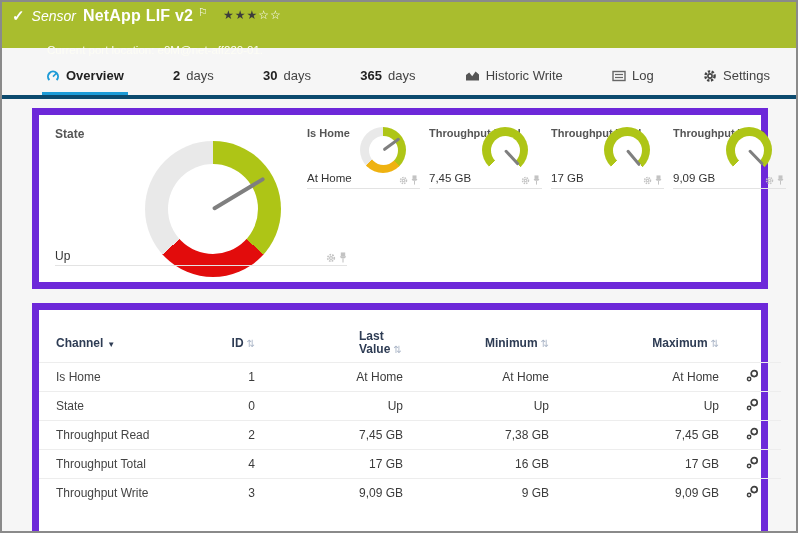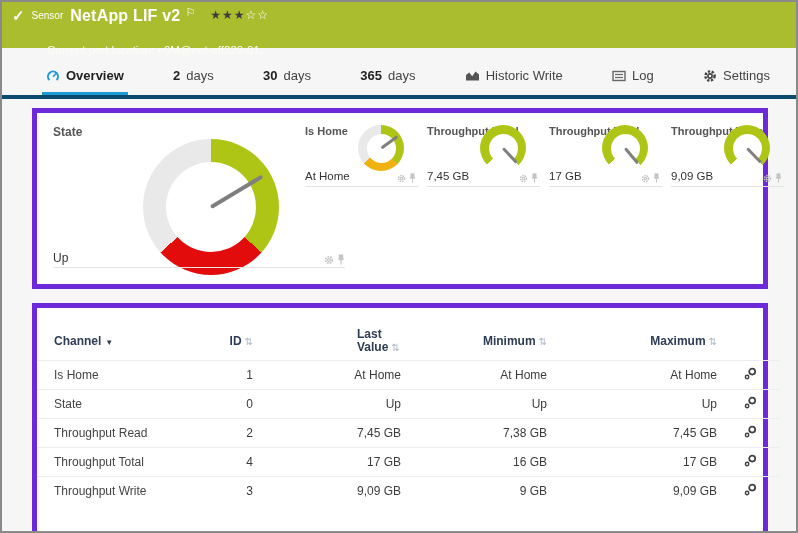--- a/index.html
+++ b/index.html
@@ -5,21 +5,21 @@
   html,body{margin:0;padding:0;background:#ffffff;}
   *{box-sizing:border-box;font-family:"Liberation Sans",sans-serif;}
   .window{
     width:798px;height:533px;border:2px solid #8a8a8a;background:#f6f6f6;
     position:relative;overflow:hidden;
   }
   
   .sensor-header{background:var(--header-green,#a9bd2e);color:#fff;padding:4px 10px 6px 10px;height:46px;}
   .h-row1{display:flex;align-items:center;gap:7px;line-height:20px;}
   .check-icon{font-size:15px;font-weight:bold;}
-  .kind-label{font-size:10px;}
+  .kind-label{font-style:italic;font-size:14px;}
   .sensor-title{font-weight:bold;font-size:16px;letter-spacing:.2px;}
   .flag-icon{font-size:11px;vertical-align:super;margin-left:-2px;margin-top:-8px;}
   .stars{font-size:12px;letter-spacing:1px;margin-left:8px;margin-top:-2px;}
   .stars .filled{color:#3c3c3c;}
   .stars .empty{color:#ffffff;}
   .h-row2{font-size:11.5px;padding-left:35px;margin-top:18px;color:#fdfdf5;}
   
   .tabbar{
     display:flex;align-items:flex-end;height:35px;background:#f6f6f6;
     border-bottom:4px solid #0c4a6e;padding:0 22px 0 40px;
@@ -28,21 +28,21 @@
   }
   .tab{
     display:flex;align-items:center;gap:6px;font-size:13px;color:#444;
     padding:7px 4px 9px 4px;cursor:pointer;white-space:nowrap;border-bottom:3px solid transparent;
   }
   .tab .num{font-weight:bold;color:#222;}
   .tab.active{border-bottom:3px solid var(--accent-blue,#1d9bd7);font-weight:bold;color:#222;}
   .tab svg{display:block;}
   
   .content{padding:9px 28px 0 30px;}
-  .panel{background:#fff;border:5px solid #6d28d9;}
+  .panel{background:#fff;border:7px solid #6d28d9;}
   .gauge-panel{height:181px;position:relative;display:flex;padding:10px 12px;}
   .table-panel{margin-top:14px;height:304px;padding:20px 0 0 0;}
   .blk-label{font-size:12px;font-weight:bold;color:#555;}
   .blk-value{font-size:12px;color:#333;}
   
   .state-block{flex:0 0 250px;position:relative;}
   .state-label{position:absolute;top:2px;left:4px;}
   .state-value-row{
     position:absolute;left:4px;bottom:6px;width:292px;
     border-bottom:1px solid #e3e3e3;display:flex;justify-content:space-between;

